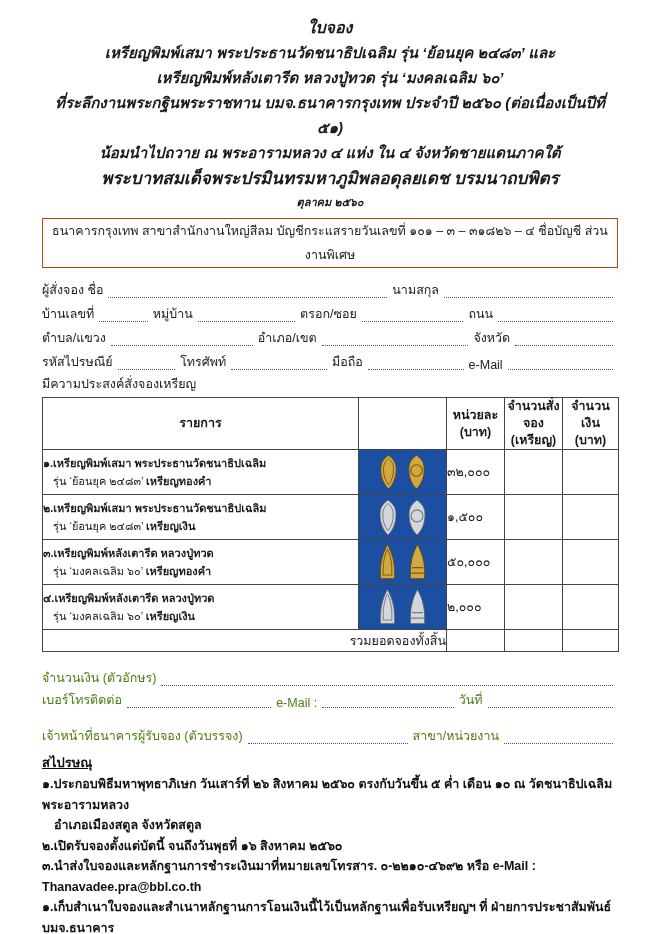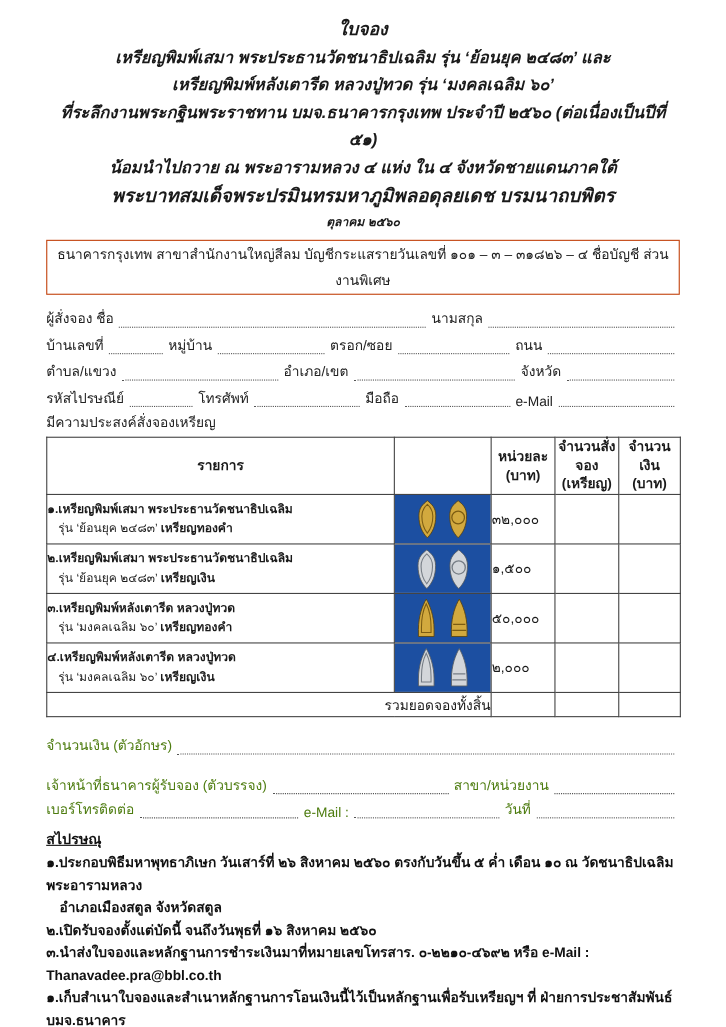--- a/index.html
+++ b/index.html
@@ -238,33 +238,33 @@
       <td></td>
     </tr>
   </tbody>
     </table>
 
   <div class="foot">
     <div class="f-row mt12">
       <span class="lbl">จำนวนเงิน (ตัวอักษร)</span>
       <span class="dots" style="flex:1"></span>
     </div>
+    <div class="f-row">
+      <span class="lbl">เบอร์โทรติดต่อ</span>
+      <span class="dots" style="flex:1.15"></span>
+      <span class="lbl">e-Mail :</span>
+      <span class="dots" style="flex:1.05"></span>
+      <span class="lbl">วันที่</span>
+      <span class="dots" style="flex:1"></span>
+    </div>
     <div class="f-row mt12">
       <span class="lbl">เจ้าหน้าที่ธนาคารผู้รับจอง (ตัวบรรจง)</span>
       <span class="dots" style="flex:1.1"></span>
       <span class="lbl">สาขา/หน่วยงาน</span>
       <span class="dots" style="flex:0.75"></span>
-    </div>
-    <div class="f-row">
-      <span class="lbl">เบอร์โทรติดต่อ</span>
-      <span class="dots" style="flex:1.15"></span>
-      <span class="lbl">e-Mail :</span>
-      <span class="dots" style="flex:1.05"></span>
-      <span class="lbl">วันที่</span>
-      <span class="dots" style="flex:1"></span>
     </div>
   </div>
 
   <div class="notes">
     <div class="notes-head">สไปรษณุ</div>
     <div class="n-line">๑.ประกอบพิธีมหาพุทธาภิเษก วันเสาร์ที่ ๒๖ สิงหาคม ๒๕๖๐ ตรงกับวันขึ้น ๕ ค่ำ เดือน ๑๐ ณ วัดชนาธิปเฉลิม พระอารามหลวง</div>
     <div class="n-line indent">อำเภอเมืองสตูล จังหวัดสตูล</div>
     <div class="n-line">๒.เปิดรับจองตั้งแต่บัดนี้ จนถึงวันพุธที่ ๑๖ สิงหาคม ๒๕๖๐</div>
     <div class="n-line">๓.นำส่งใบจองและหลักฐานการชำระเงินมาที่หมายเลขโทรสาร. ๐-๒๒๑๐-๔๖๙๒ หรือ e-Mail : Thanavadee.pra@bbl.co.th</div>
     <div class="n-line">๑.เก็บสำเนาใบจองและสำเนาหลักฐานการโอนเงินนี้ไว้เป็นหลักฐานเพื่อรับเหรียญฯ ที่ ฝ่ายการประชาสัมพันธ์ บมจ.ธนาคาร</div>

